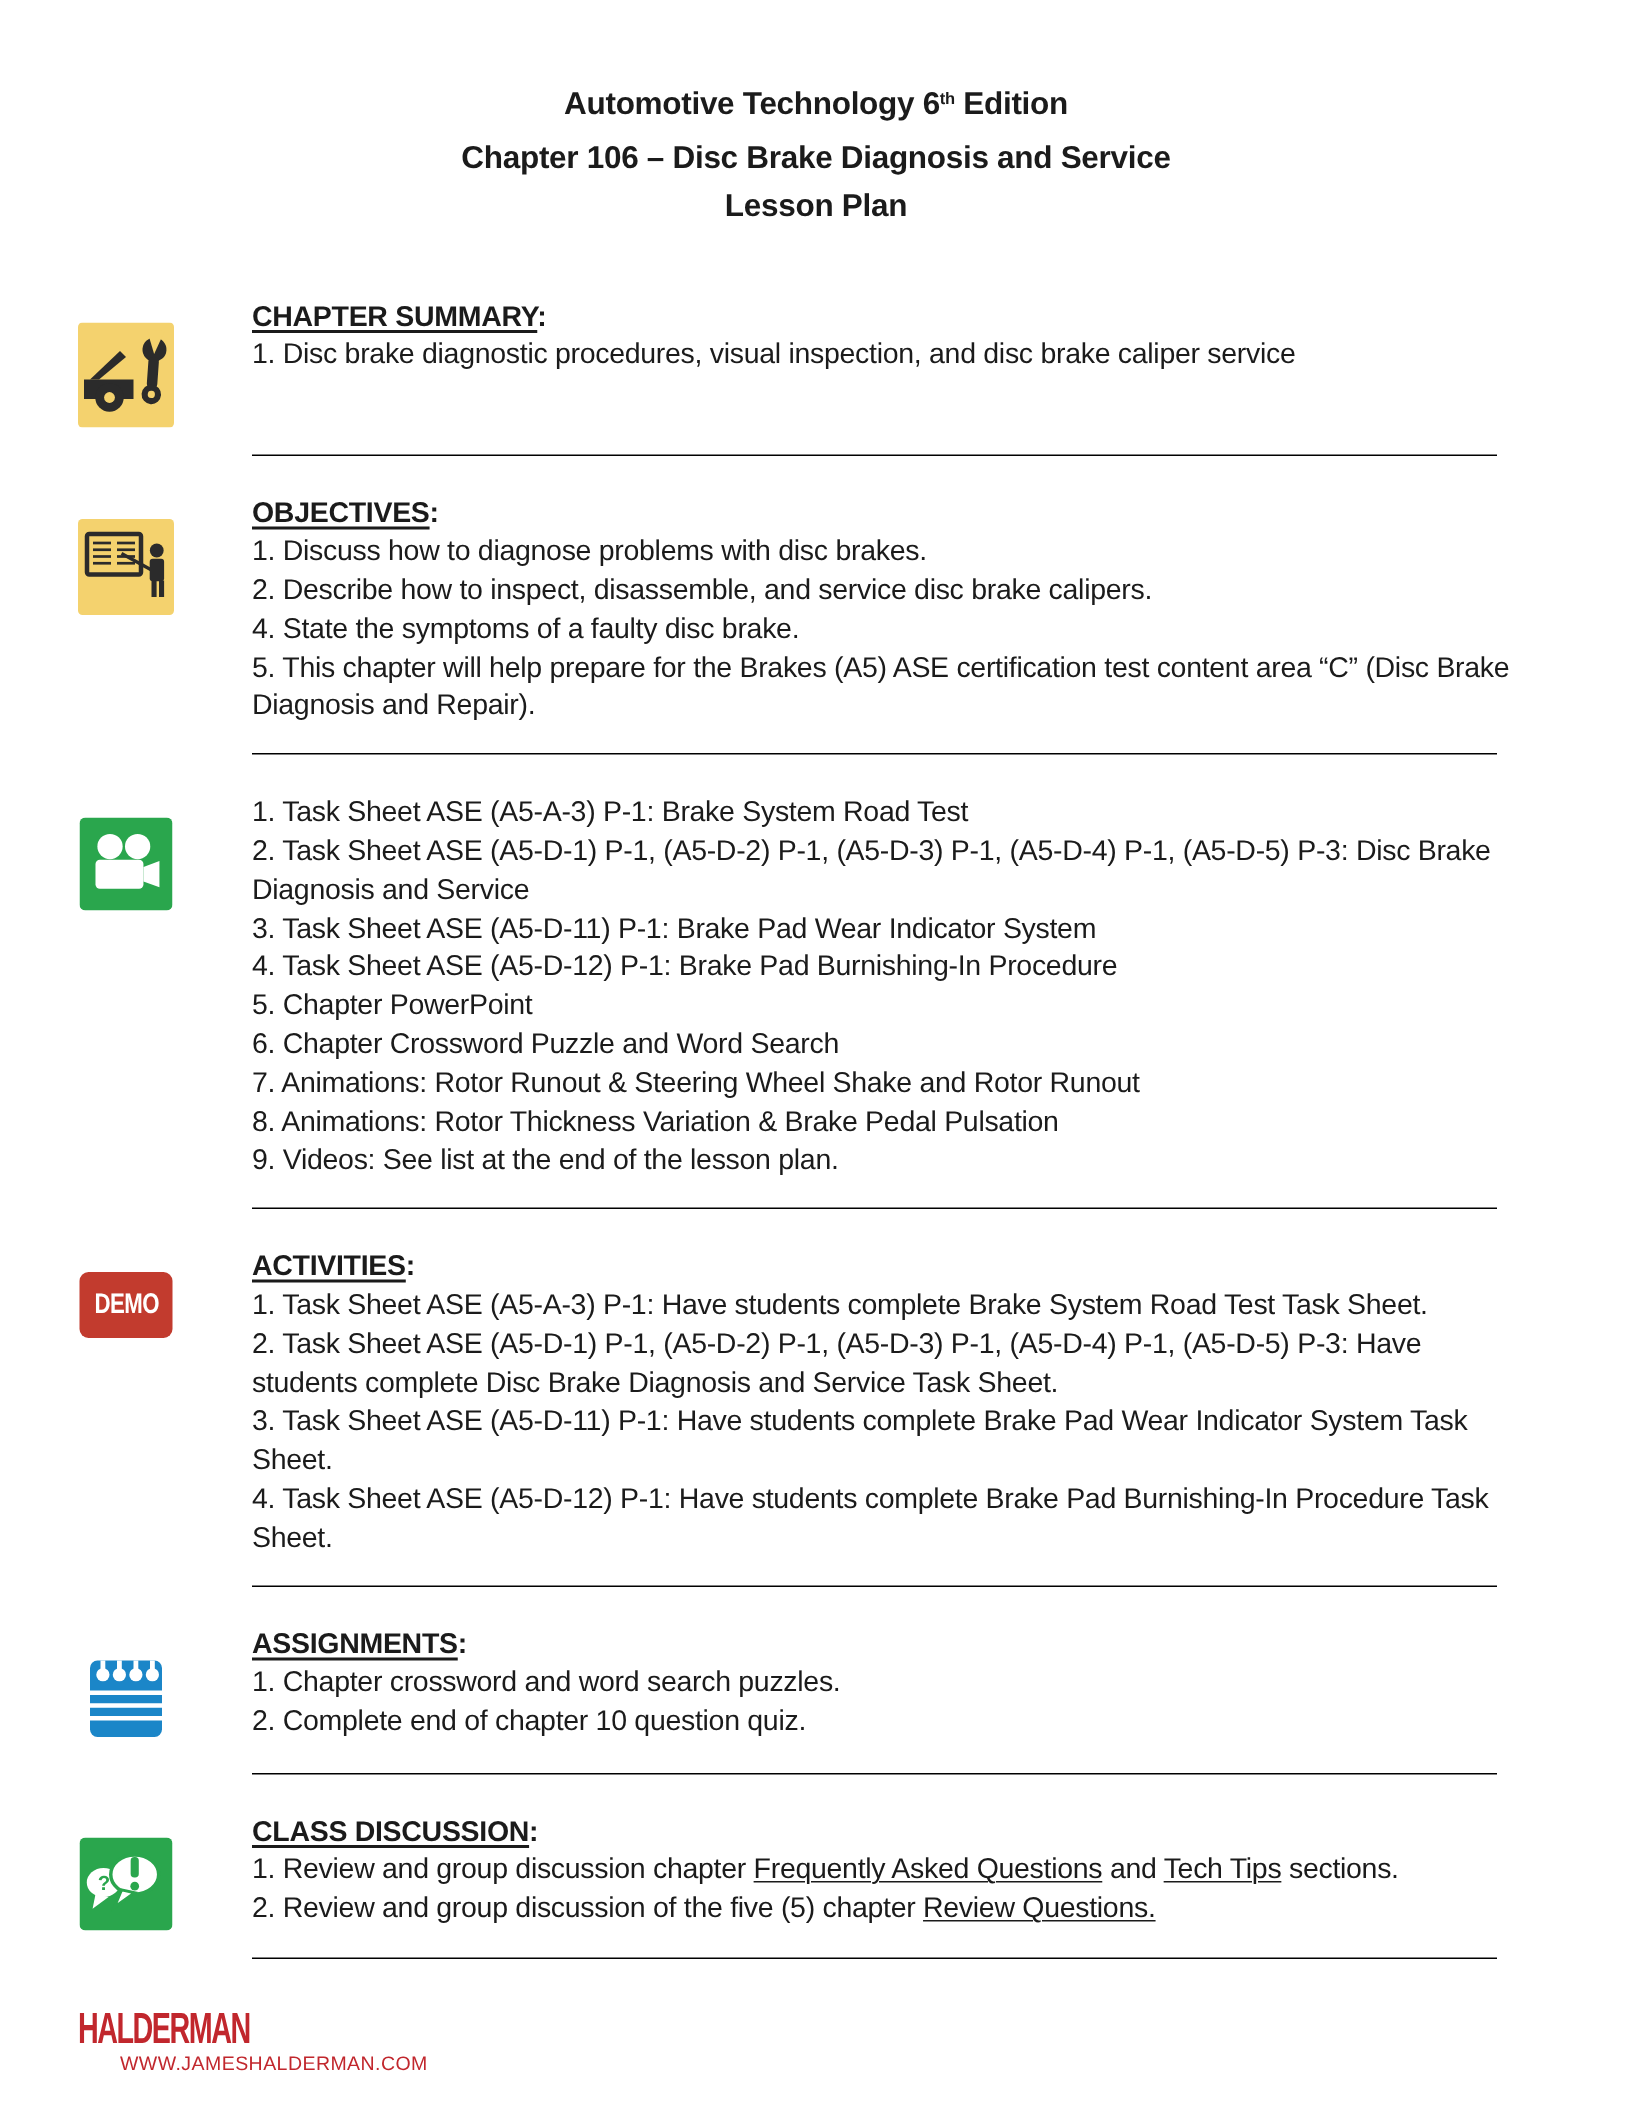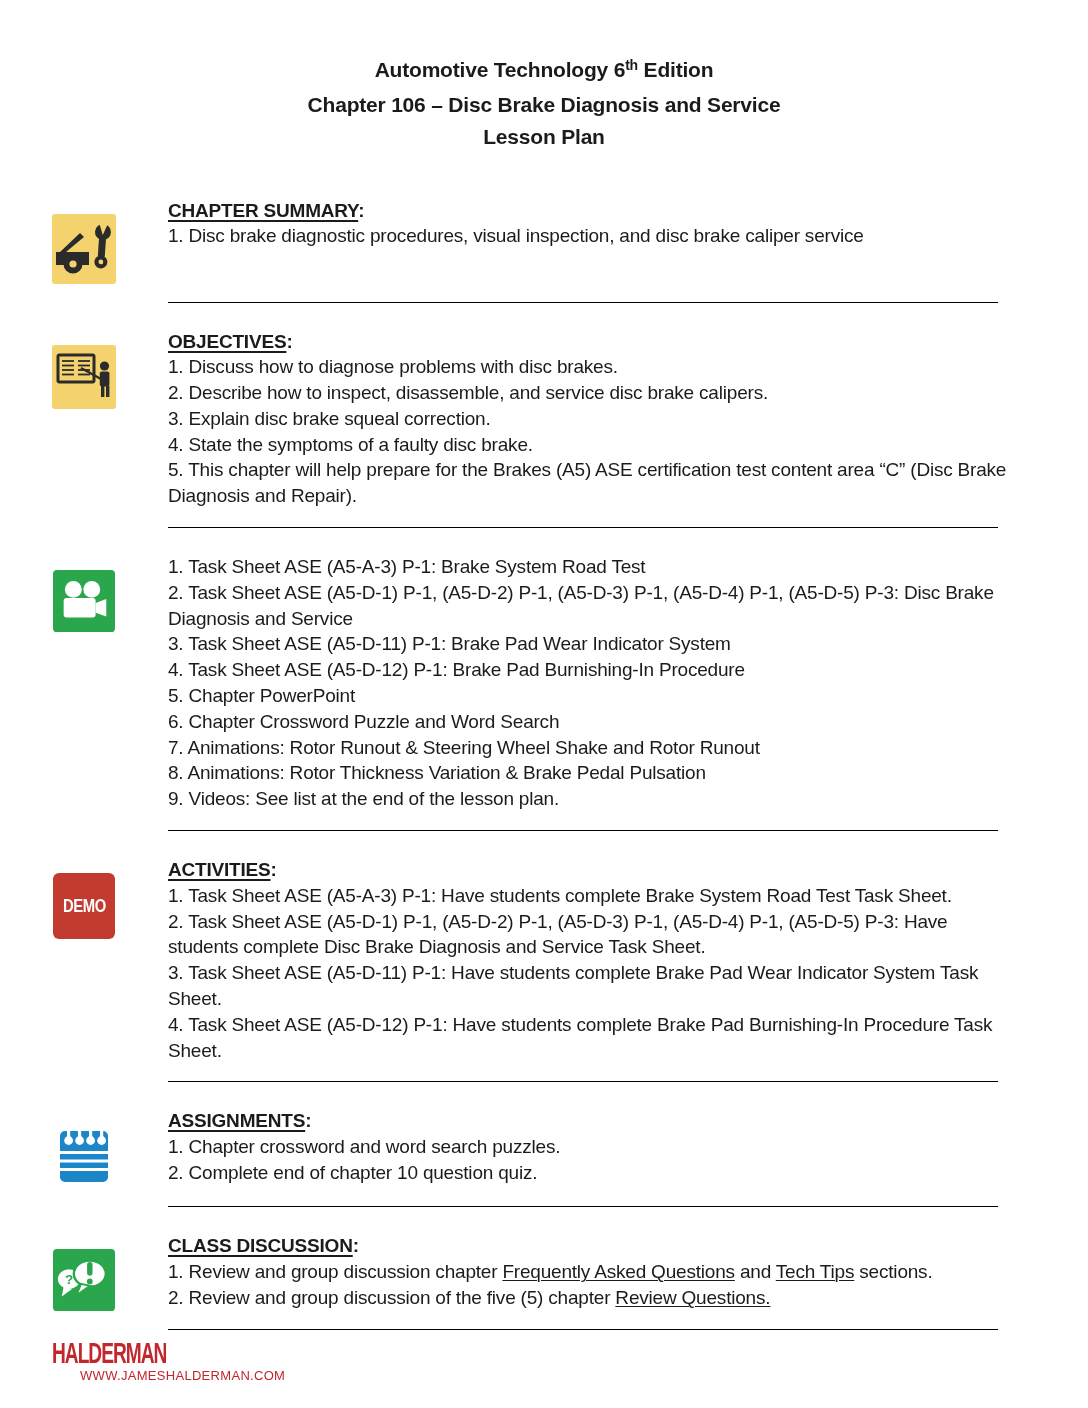--- a/index.html
+++ b/index.html
@@ -11,35 +11,35 @@
   :root{
     --icon-yellow:#f4d26e; --icon-dark:#2b2b2b; --icon-green:#2aa64d;
     --icon-blue:#1b86c8; --icon-red:#c23b2e; --logo-red:#c1272d;
   }
   .fill-yellow{fill:var(--icon-yellow)} .fill-dark{fill:var(--icon-dark)}
   .fill-white{fill:#fff} .fill-green{fill:var(--icon-green)}
   .fill-blue{fill:var(--icon-blue)}
   .stroke-dark{stroke:var(--icon-dark);fill:none}
 
   header.title-block{padding-top:54px;text-align:center;font-weight:bold;font-size:21px;line-height:32.5px;letter-spacing:-0.2px;}
-  header .sup{font-size:14px;vertical-align:baseline;position:relative;top:-7px;}
+  header .sup{font-size:11px;vertical-align:baseline;position:relative;top:-7px;}
 
   #sections{margin-top:44px;}
   .doc-section{display:grid;grid-template-columns:168px 852px;}
   .icon-cell{display:flex;justify-content:center;align-items:flex-start;padding-top:16px;}
   .text-cell{padding-right:8px;}
   .para{margin:0;font-size:19px;line-height:25.8px;letter-spacing:-0.2px;}
   .para .b{font-weight:normal;text-align:center;}
   .para .u{text-decoration:underline;text-decoration-thickness:1.4px;text-underline-offset:2px;}
   .heading-line .hd{font-weight:bold;text-decoration:underline;text-decoration-thickness:1.6px;text-underline-offset:3px;}
   .heading-line .colon{font-weight:bold;}
   .rule{border-top:1.9px solid #000;width:830px;margin:18px 0 26px 168px;}
 
   .icon-box svg{display:block;}
-  .demo-badge{width:62px;height:66px;background:var(--icon-red);border-radius:6px;display:flex;align-items:center;justify-content:center;}
+  .demo-badge{width:62px;height:44px;background:var(--icon-red);border-radius:6px;display:flex;align-items:center;justify-content:center;}
   .demo-text{color:#fff;font-weight:800;font-size:19px;transform:scaleX(0.78);letter-spacing:-0.5px;}
 
   footer.logo{position:absolute;left:52px;top:1338px;}
   .logo-word{color:var(--logo-red);font-weight:800;font-size:29px;letter-spacing:-1.5px;transform:scaleX(0.66);transform-origin:left center;line-height:30px;}
   .logo-sub{color:var(--logo-red);font-weight:normal;font-size:13px;letter-spacing:0.3px;margin-left:28px;margin-top:0px;}
 </style>
 </head>
 <body style="color: rgb(27, 27, 27);">
 
 <header class="title-block">
@@ -95,21 +95,20 @@
       <rect x="47.8" y="26.5" width="9.6" height="15" rx="2" class="fill-dark"></rect>
       <rect x="49" y="41" width="3.4" height="11" class="fill-dark"></rect>
       <rect x="54" y="41" width="3.4" height="11" class="fill-dark"></rect>
     </svg>
   </div>
       </div>
       <div class="text-cell">
         <p class="para heading-line"><span class="hd">OBJECTIVES</span><span class="colon">:</span></p>
         <p class="para"><span>1. Discuss how to diagnose problems with disc brakes.</span></p>
         <p class="para"><span>2. Describe how to inspect, disassemble, and service disc brake calipers.</span></p>
-        <p class="para"><span>3. Explain disc brake squeal correction.</span></p>
         <p class="para"><span>4. State the symptoms of a faulty disc brake.</span></p>
         <p class="para"><span>5. This chapter will help prepare for the Brakes (A5) ASE certification test content area “C” (Disc Brake Diagnosis and Repair).</span></p>
       </div>
     </section>
     <div class="rule"></div>
     <section class="doc-section">
       <div class="icon-cell">
         <div class="icon-box">
     <svg width="62" height="62" viewBox="0 0 64 64">
       <rect x="0" y="0" width="64" height="64" rx="4" class="fill-green"></rect>

